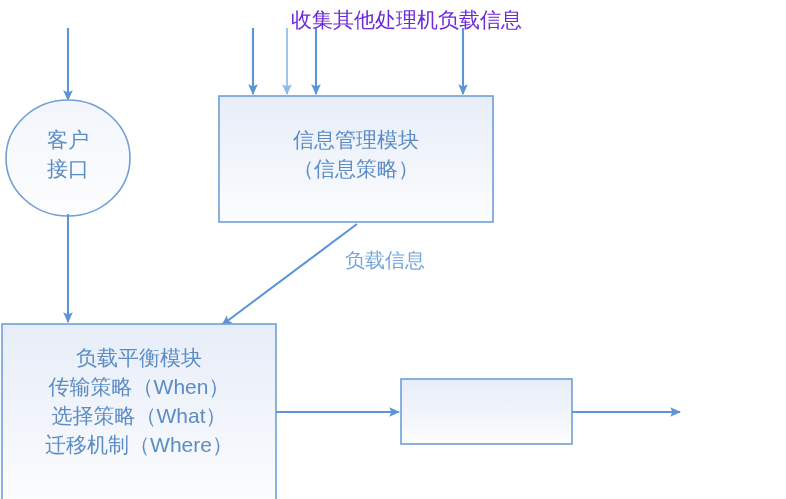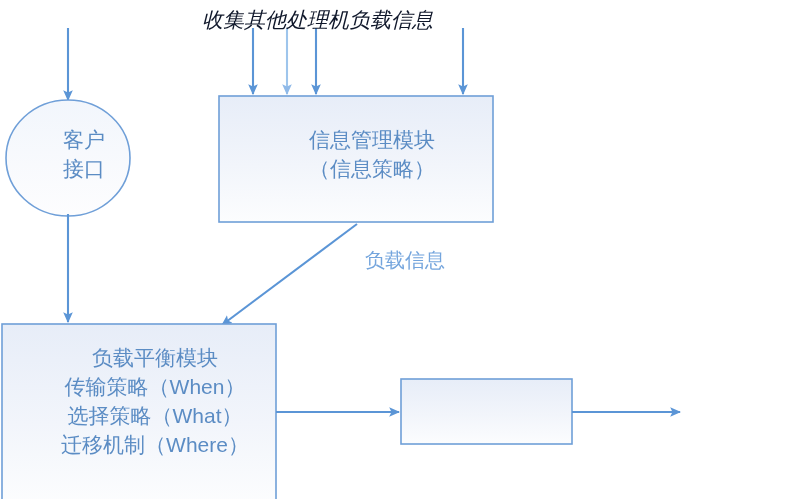--- a/index.html
+++ b/index.html
@@ -25,37 +25,35 @@
     height: 499px;
   }
   .node-label {
     position: absolute;
     color: #5b8cc4;
     text-align: center;
     line-height: 1.38;
     white-space: pre;
     pointer-events: none;
     user-select: none;
-    padding-left: 16px;
   }
   .edge-label {
     position: absolute;
     color: #74a5dd;
-    text-align: right;
+    text-align: center;
     line-height: 1.32;
     white-space: pre;
     user-select: none;
   }
   .title-label {
     position: absolute;
-    color: #0f172a;
-    text-align: left;
+    color: #6d28d9;
+    text-align: right;
     white-space: pre;
     user-select: none;
-    font-style: italic;
   }
 
   
   #label-client-interface {
     left: 6px; top: 126px; width: 124px;
     font-size: 21px;
   }
   #label-info-module {
     left: 219px; top: 126px; width: 274px;
     font-size: 21px;

